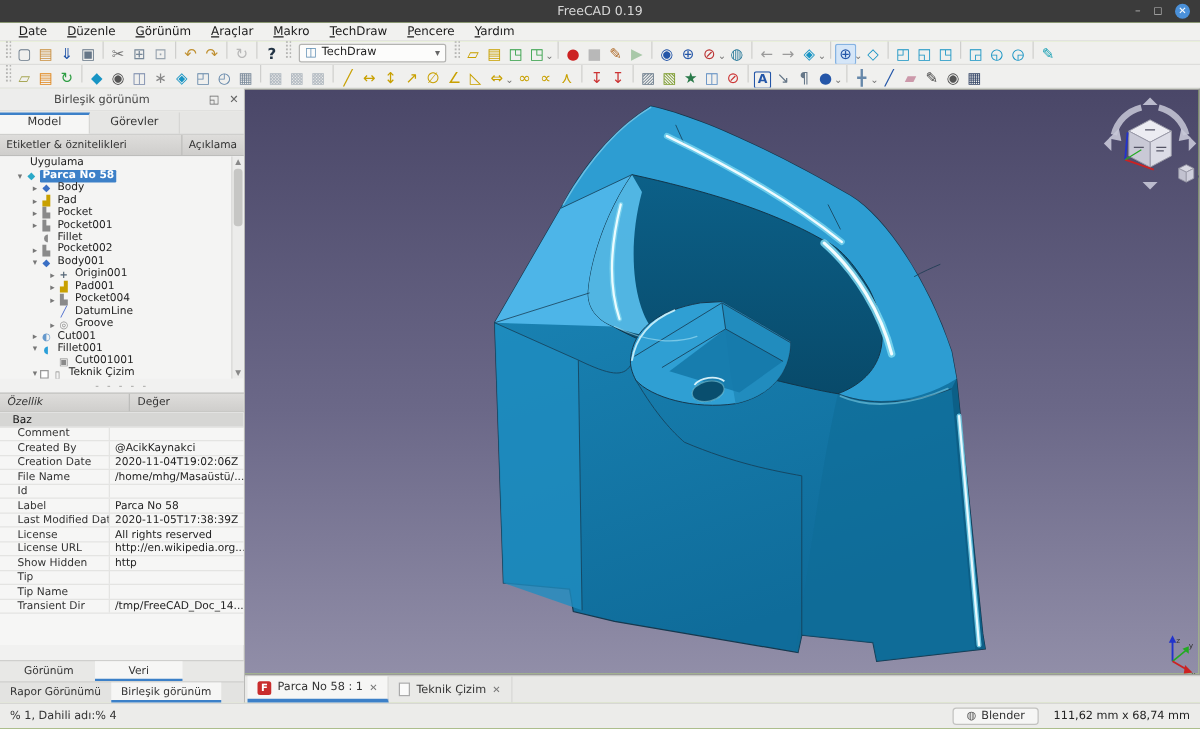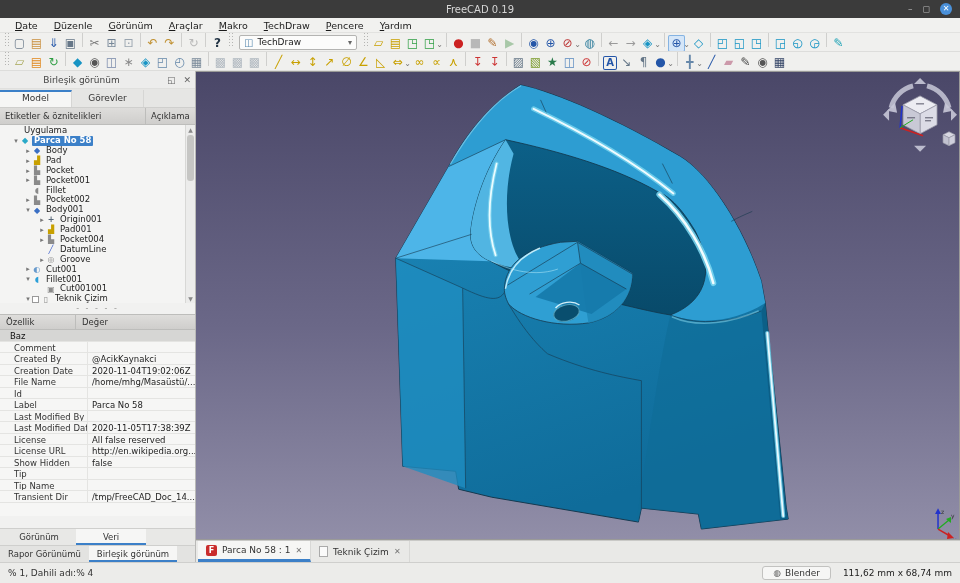--- a/index.html
+++ b/index.html
@@ -53,24 +53,24 @@
   .tcbx[data-show="1"]{display:inline-block;width:7px;height:7px;border:1px solid #999;background:#fff;margin-right:2px;flex:0 0 7px;}
   .ticon{width:10px;font-size:8px;text-align:center;margin-right:2px;flex:0 0 10px;}
   .tlabel{font-size:8.5px;color:#222;padding:0 2px;line-height:9.5px;white-space:nowrap;}
   .tlabel[data-sel="1"]{background:var(--selection,#3c80c8);color:#fff;font-weight:bold;border-radius:1px;}
   .vscroll{position:absolute;top:0;right:0;width:10px;bottom:0;background:#ececeb;border-left:1px solid #d8d8d6;font-size:6px;color:#888;text-align:center;}
   .vthumb{position:absolute;top:10px;left:1px;right:1px;height:46px;background:#c6c6c4;border-radius:3px;}
   .varrow{height:9px;line-height:9px;}
   .varrow.down{position:absolute;bottom:0;left:0;right:0;}
   .splitter{height:11px;display:flex;align-items:center;justify-content:center;color:#9a9a98;font-size:8px;letter-spacing:2px;background:#f1f1f0;}
   .prophead{height:16px;display:flex;background:linear-gradient(#dedddb,#cfcecc);border-top:1px solid #bdbdbb;border-bottom:1px solid #bdbdbb;}
-  .ph1{width:76px;font-size:8.5px;color:#333;padding:2px 0 0 6px;border-right:1px solid #bdbdbb;}
+  .ph1{width:104px;font-size:8.5px;color:#333;padding:2px 0 0 6px;border-right:1px solid #bdbdbb;font-style:italic;}
   .ph2{flex:1;font-size:8.5px;color:#333;padding:2px 0 0 6px;}
   .props{flex:0 0 186px;overflow:hidden;background:#f6f6f5;}
-  .prow{height:11.5px;display:flex;border-bottom:1px solid #e4e4e2;}
+  .prow{height:11.5px;display:flex;border-bottom:1px solid #e4e4e2;align-items:center;}
   .pname{width:88px;font-size:8.5px;color:#333;padding:1px 0 0 14px;border-right:1px solid #e4e4e2;white-space:nowrap;overflow:hidden;}
   .pval{flex:1;font-size:8.5px;color:#222;padding:1px 12px 0 4px;white-space:nowrap;overflow:hidden;}
   .prow[data-group="1"]{background:#d6d6d4;}
   .prow[data-group="1"] .pname{font-size:8.5px;color:#111;border-right:none;padding-left:10px;}
   .dockfill{flex:1;}
   .vdtabs{height:17px;display:flex;background:#e8e8e6;border-top:1px solid #cfcfcd;padding-left:4px;gap:2px;}
   .vdtab{min-width:70px;text-align:center;font-size:8.5px;color:#333;padding:3px 8px 0 8px;}
   .vdtab.active{background:#f6f6f5;border-bottom:2px solid var(--accent,#3c80c8);padding-bottom:0;}
   .ptabs{height:17px;display:flex;background:#e3e3e1;border-top:1px solid #cfcfcd;}
   .ptab{font-size:8.5px;color:#333;padding:3px 8px 0 8px;}
@@ -332,43 +332,39 @@
           <div class="prow">
             <span class="pname">Id</span>
             <span class="pval"></span>
           </div>
 
           <div class="prow">
             <span class="pname">Label</span>
             <span class="pval">Parca No 58</span>
           </div>
 
-          <div class="prow">
-            <span class="pname">Last Modified By</span>
-            <span class="pval"></span>
-          </div>
 
           <div class="prow">
             <span class="pname">Last Modified Date</span>
             <span class="pval">2020-11-05T17:38:39Z</span>
           </div>
 
           <div class="prow">
             <span class="pname">License</span>
-            <span class="pval">All false reserved</span>
+            <span class="pval">All rights reserved</span>
           </div>
 
           <div class="prow">
             <span class="pname">License URL</span>
             <span class="pval">http://en.wikipedia.org...</span>
           </div>
 
           <div class="prow">
             <span class="pname">Show Hidden</span>
-            <span class="pval">false</span>
+            <span class="pval">http</span>
           </div>
 
           <div class="prow">
             <span class="pname">Tip</span>
             <span class="pval"></span>
           </div>
 
           <div class="prow">
             <span class="pname">Tip Name</span>
             <span class="pval"></span>

